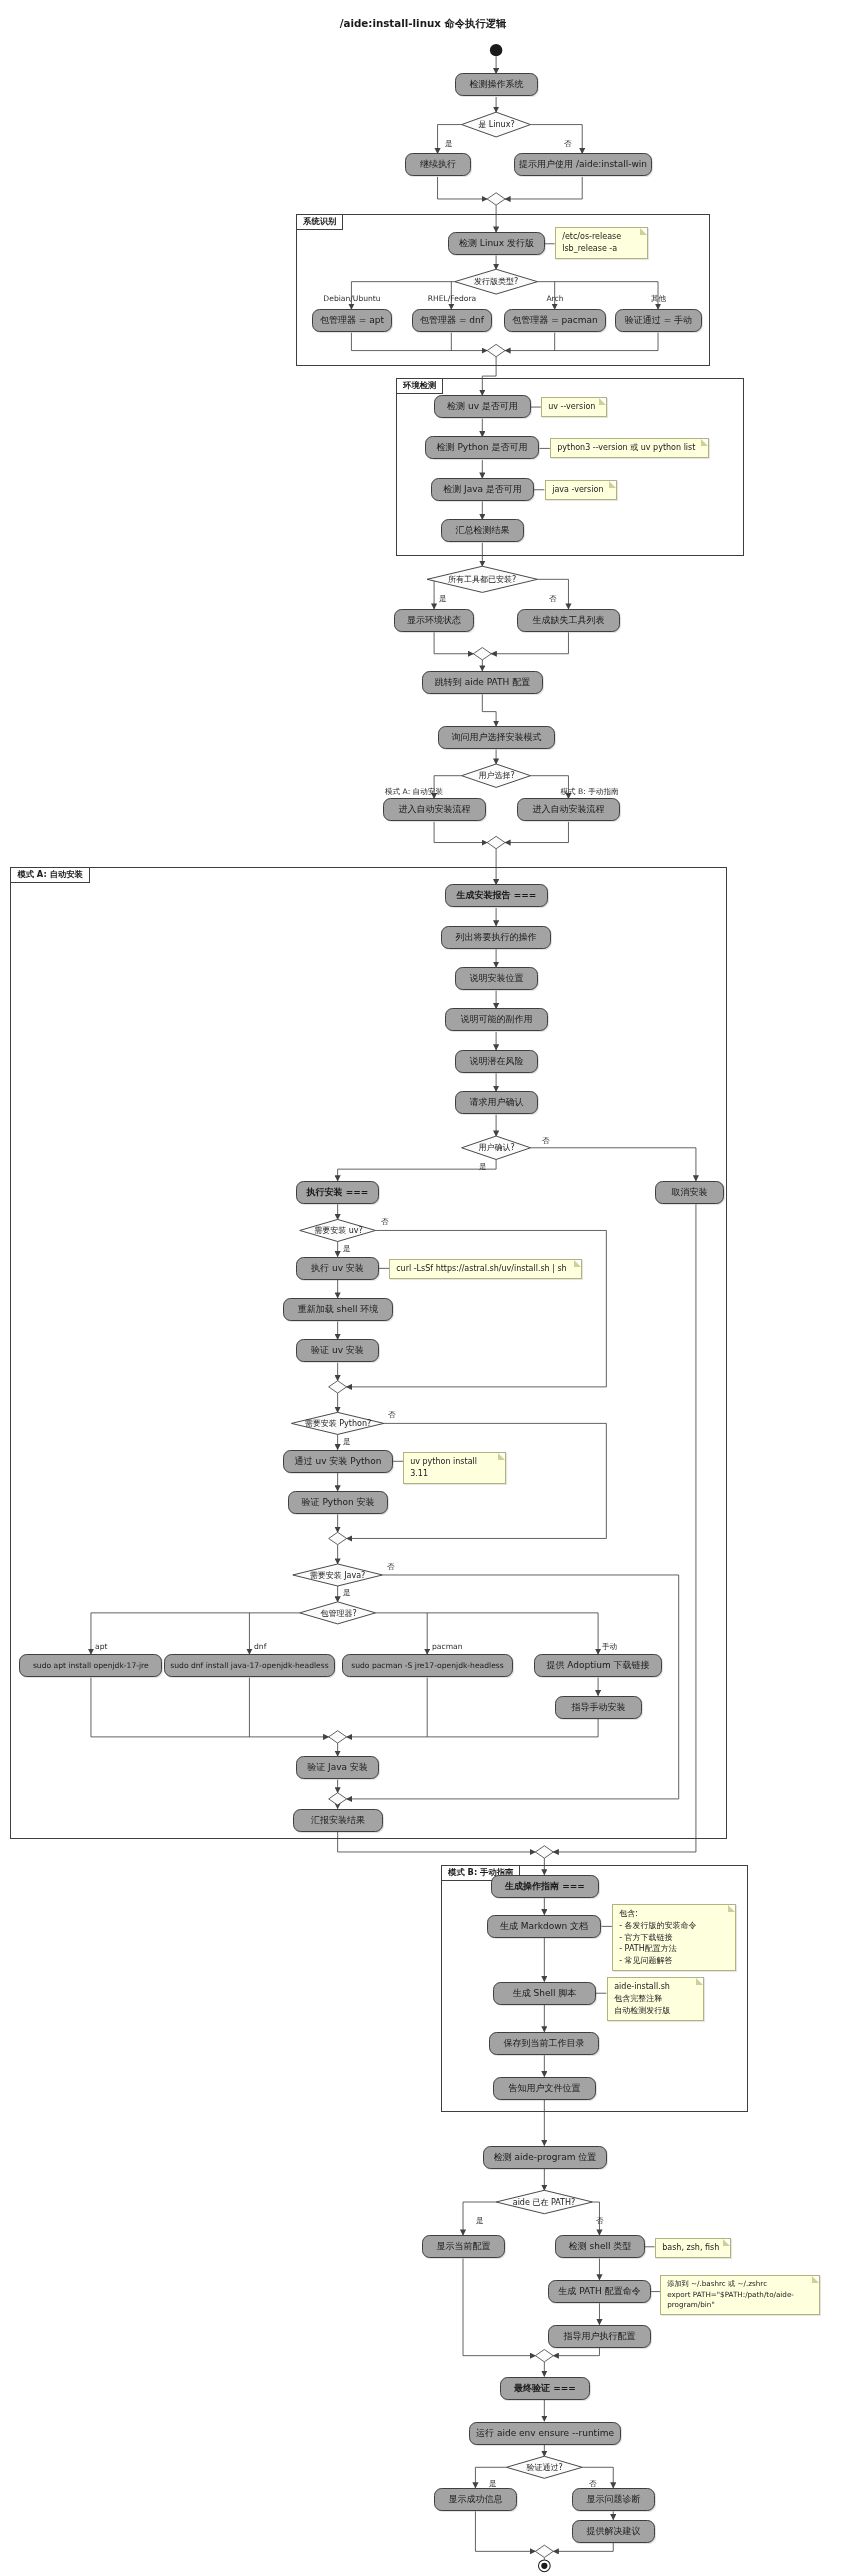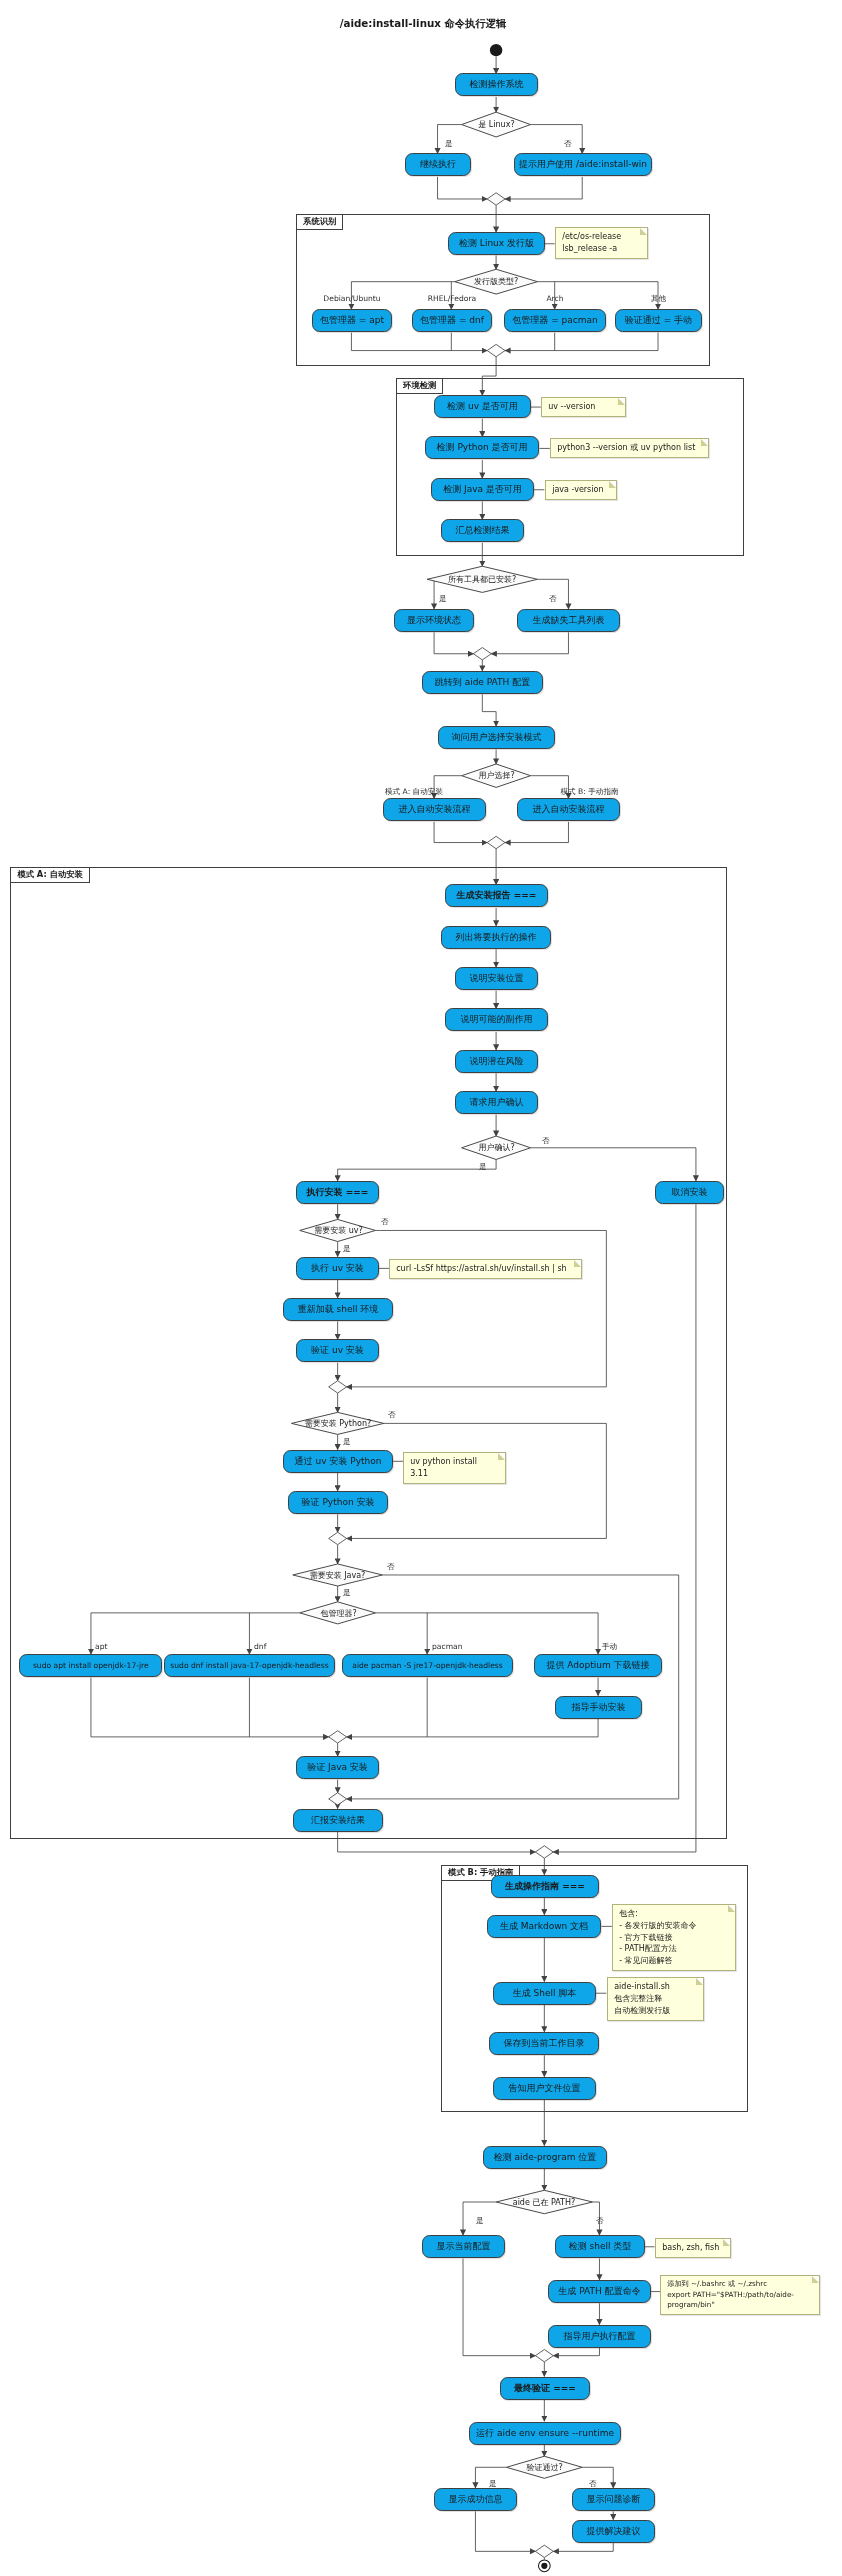--- a/index.html
+++ b/index.html
@@ -5,21 +5,21 @@
   *{margin:0;padding:0;box-sizing:border-box}
   body{background:#ffffff;font-family:"DejaVu Sans","Liberation Sans",sans-serif;color:#1a1a1a}
   #canvas{position:relative;width:842px;height:2576px;background:#fff;overflow:hidden}
   svg.layer{position:absolute;left:0;top:0;z-index:1}
   .e{fill:none;stroke:#424242;stroke-width:1.2;marker-end:url(#arr)}
   .p{fill:none;stroke:#424242;stroke-width:1.2}
   .dm{fill:#fbfbfb;stroke:#424242;stroke-width:1.4}
   .mm{fill:#fbfbfb;stroke:#424242;stroke-width:1.2}
   .partition{position:absolute;border:1.1px solid #3f3f3f;z-index:2}
   .ptab{position:absolute;left:-1.1px;top:-1.1px;background:#fff;border:1.1px solid #3f3f3f;font-size:8.3px;font-weight:bold;padding:1.4px 6.2px;white-space:nowrap}
-  .node{position:absolute;z-index:4;display:flex;align-items:center;justify-content:center;height:23.4px;background:#0ea5e9;border:1px solid #3f3f3f;border-radius:7.6px;font-size:9px;text-align:left;padding:1.4px 4.1px;box-shadow:1px 1px 0.7px rgba(0,0,0,.12);white-space:nowrap}
+  .node{position:absolute;z-index:4;display:flex;align-items:center;justify-content:center;height:23.4px;background:#a3a3a3;border:1px solid #3f3f3f;border-radius:7.6px;font-size:9px;text-align:left;padding:1.4px 4.1px;box-shadow:1px 1px 0.7px rgba(0,0,0,.12);white-space:nowrap}
   .node.bold{font-weight:bold}
   .node.cmd{font-size:7.6px}
   .dtext{position:absolute;z-index:4;font-size:8px;text-align:center;white-space:nowrap}
   .elabel{position:absolute;z-index:5;font-size:7.6px;color:#2c2c2c;white-space:nowrap}
   .elabel.ctr{text-align:center}
   .note{position:absolute;z-index:3;background:#FEFFDD;border:0.7px solid #b2b27c;font-size:8px;line-height:1.45;padding:3.4px 9.7px 3.4px 6.2px;white-space:pre-line;box-shadow:1px 1px 0.7px rgba(0,0,0,.10)}
   .note::before{content:'';position:absolute;top:0;right:0;border-width:0 7.6px 7.6px 0;border-style:solid;border-color:#fff #fff #cfcf96 #e9e9bb}
   .title{position:absolute;z-index:5;font-size:10.3px;font-weight:bold;text-align:center}
 </style>
 </head>
@@ -219,21 +219,21 @@
 <div class="node" style="left:455px;top:1091px;width:83px">请求用户确认</div>
 <div class="node bold" style="left:296px;top:1181px;width:83px">执行安装 ===</div>
 <div class="node" style="left:655px;top:1181px;width:69px">取消安装</div>
 <div class="node" style="left:296px;top:1257px;width:83px">执行 uv 安装</div>
 <div class="node" style="left:283px;top:1298px;width:110px">重新加载 shell 环境</div>
 <div class="node" style="left:296px;top:1339px;width:83px">验证 uv 安装</div>
 <div class="node" style="left:283px;top:1450px;width:110px">通过 uv 安装 Python</div>
 <div class="node" style="left:288px;top:1491px;width:100px">验证 Python 安装</div>
 <div class="node cmd" style="left:19.3px;top:1654px;width:143px">sudo apt install openjdk-17-jre</div>
 <div class="node cmd" style="left:164px;top:1654px;width:171px">sudo dnf install java-17-openjdk-headless</div>
-<div class="node cmd" style="left:342px;top:1654px;width:171px">aide pacman -S jre17-openjdk-headless</div>
+<div class="node cmd" style="left:342px;top:1654px;width:171px">sudo pacman -S jre17-openjdk-headless</div>
 <div class="node" style="left:534px;top:1654px;width:128px">提供 Adoptium 下载链接</div>
 <div class="node" style="left:555px;top:1696px;width:87px">指导手动安装</div>
 <div class="node" style="left:296px;top:1756px;width:83px">验证 Java 安装</div>
 <div class="node" style="left:293px;top:1809px;width:90px">汇报安装结果</div>
 <div class="node bold" style="left:491px;top:1875px;width:108px">生成操作指南 ===</div>
 <div class="node" style="left:487px;top:1915px;width:114px">生成 Markdown 文档</div>
 <div class="node" style="left:493px;top:1982px;width:103px">生成 Shell 脚本</div>
 <div class="node" style="left:489px;top:2032px;width:110px">保存到当前工作目录</div>
 <div class="node" style="left:493px;top:2077px;width:103px">告知用户文件位置</div>
 <div class="node" style="left:483px;top:2146px;width:124px">检测 aide-program 位置</div>
@@ -281,21 +281,21 @@
 <div class="elabel" style="left:254px;top:1642px">dnf</div>
 <div class="elabel" style="left:432px;top:1642px">pacman</div>
 <div class="elabel" style="left:602px;top:1642px">手动</div>
 <div class="elabel" style="left:476px;top:2216px">是</div>
 <div class="elabel" style="left:596px;top:2216px">否</div>
 <div class="elabel" style="left:489px;top:2479px">是</div>
 <div class="elabel" style="left:589px;top:2479px">否</div>
 
 <div class="note" style="left:555px;top:227px;width:93px">/etc/os-release
 lsb_release -a</div>
-<div class="note" style="left:541px;top:397px;width:85px">uv --version</div>
+<div class="note" style="left:541px;top:397px;width:66px">uv --version</div>
 <div class="note" style="left:550px;top:438px;width:159px">python3 --version 或 uv python list</div>
 <div class="note" style="left:545px;top:480px;width:72px">java -version</div>
 <div class="note" style="left:389px;top:1259px;width:193px">curl -LsSf https://astral.sh/uv/install.sh | sh</div>
 <div class="note" style="left:403px;top:1452px;width:103px">uv python install 3.11</div>
 <div class="note" style="left:612px;top:1904px;width:124px">包含:
 - 各发行版的安装命令
 - 官方下载链接
 - PATH配置方法
 - 常见问题解答</div>
 <div class="note" style="left:607px;top:1977px;width:97px">aide-install.sh

